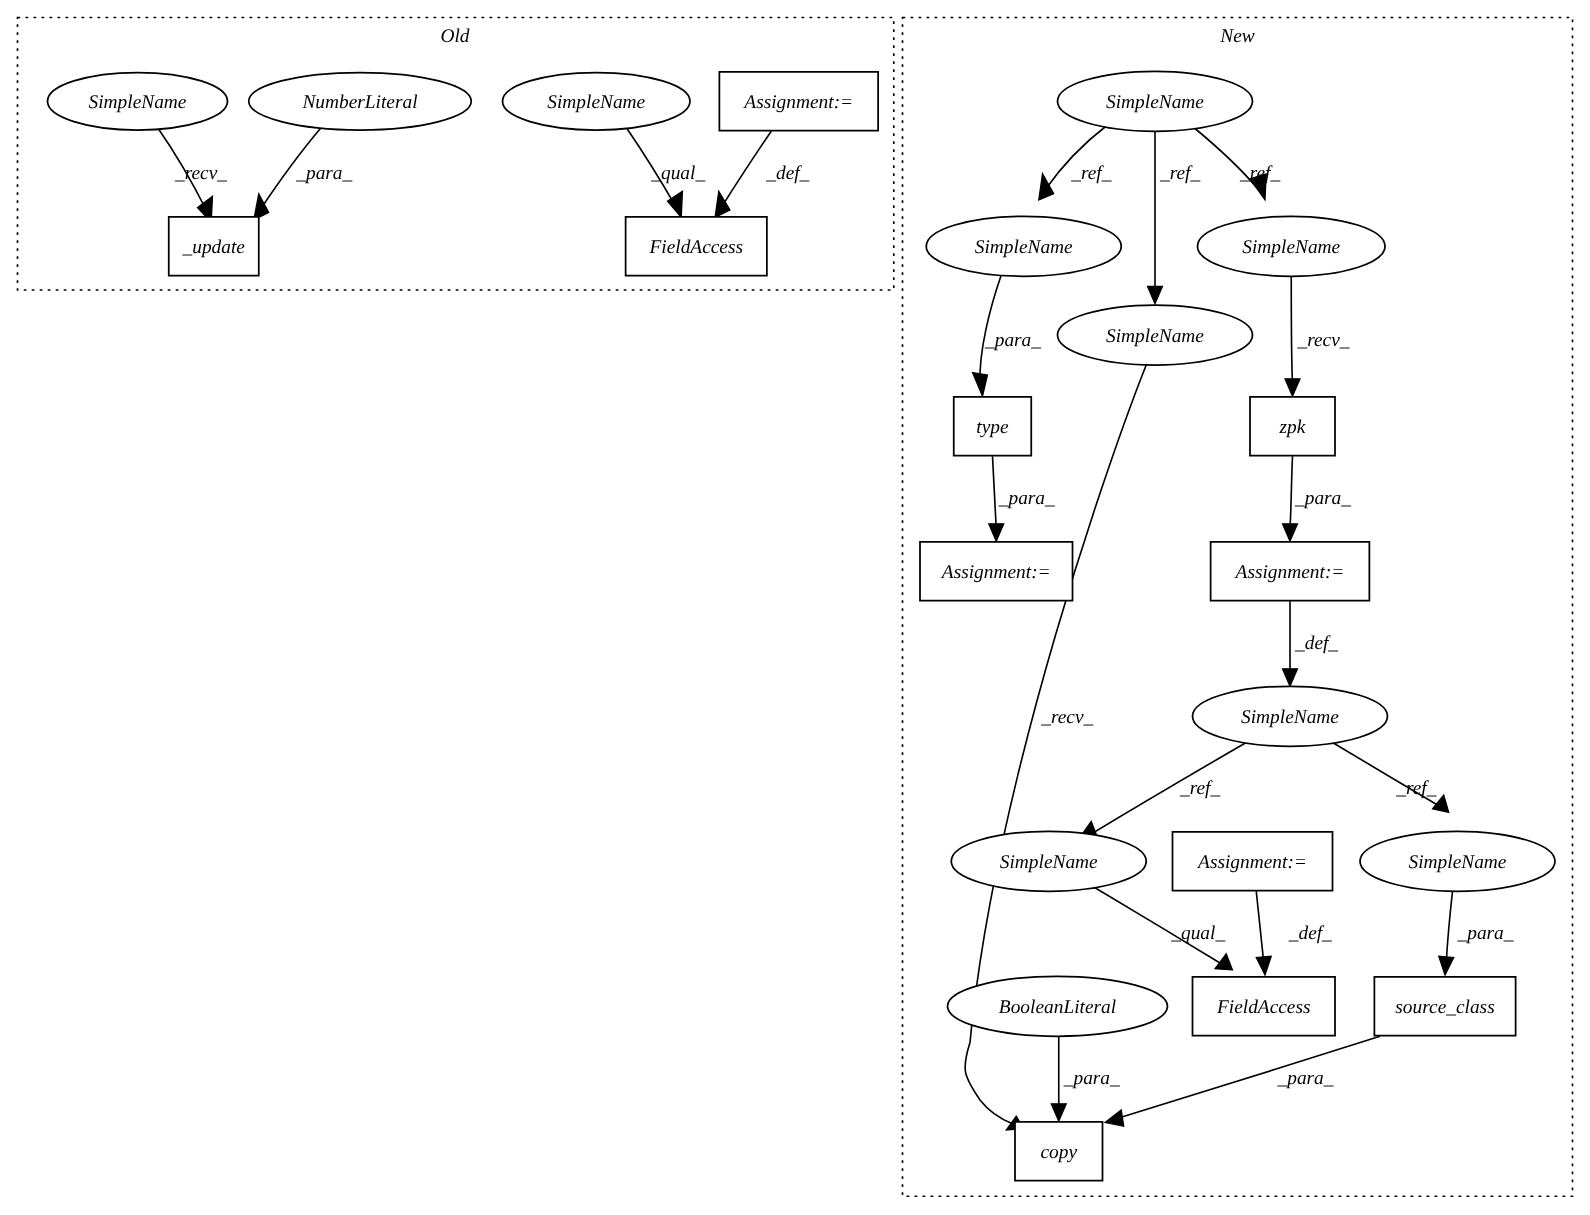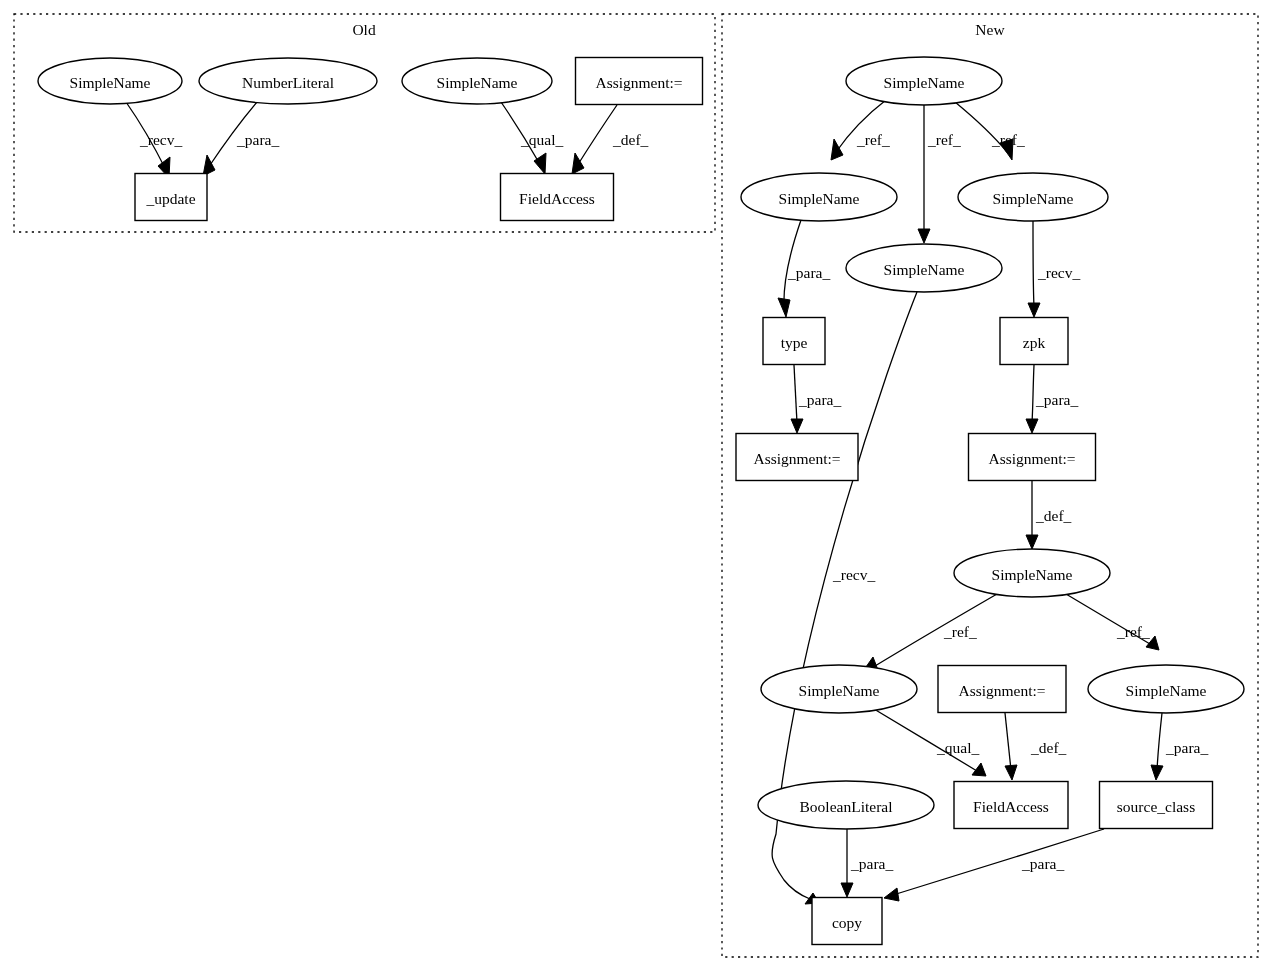--- a/index.html
+++ b/index.html
@@ -7,20 +7,21 @@
     padding: 0;
     background: #ffffff;
   }
   #page {
     position: relative;
     width: 1272px;
     height: 972px;
     background: #ffffff;
     font-family: "Liberation Serif", serif;
     overflow: hidden;
+    font-style: italic;
   }
   svg.graph {
     display: block;
     width: 1272px;
     height: 972px;
   }
   .node-shape {
     fill: #ffffff;
     stroke: #000000;
     stroke-width: 1.4;

